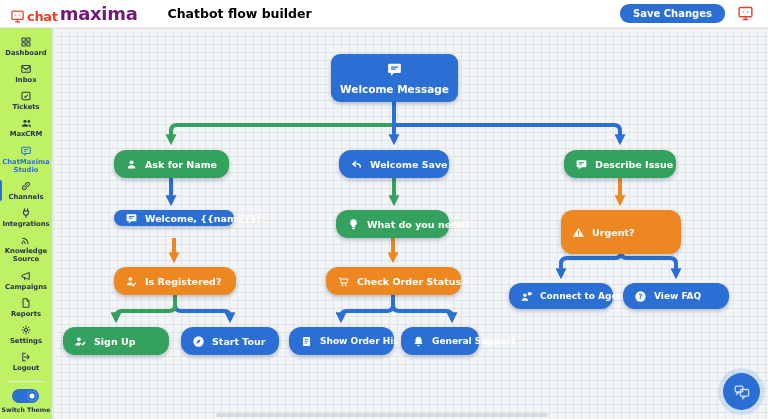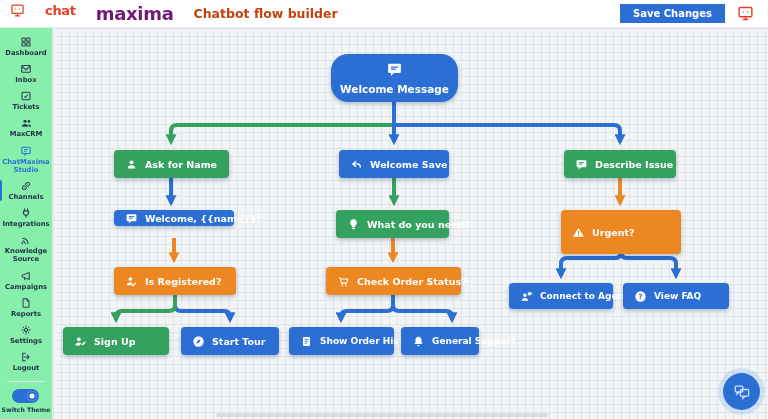--- a/index.html
+++ b/index.html
@@ -1,44 +1,44 @@
 <!DOCTYPE html>
 <html><head>
 <meta charset="utf-8">
 <style>
   html,body{margin:0;padding:0}
   body{width:768px;height:419px;overflow:hidden;font-family:"DejaVu Sans","Liberation Sans",sans-serif;background:#fff}
   .app{display:flex;flex-direction:column;width:768px;height:419px}
   
   .hdr{height:27px;flex:0 0 auto;display:flex;align-items:center;background:#fff;border-bottom:1px solid #e7eaee;padding:0 10px;position:relative;z-index:3}
-  .logo{display:flex;align-items:flex-start;gap:20px}
+  .logo{display:flex;align-items:flex-end;gap:2px}
   .logo .t1{color:#e8402a;font-weight:700;font-size:13px;letter-spacing:-.3px}
   .logo .t2{color:#701a75;font-weight:700;font-size:18px;letter-spacing:-.3px}
-  .page-title{font-size:12.5px;font-weight:700;color:#c2410c;margin-left:20px}
-  .save-btn{margin-left:auto;background:#2b6fd4;color:#fff;font-size:10px;font-weight:600;border:none;border-radius:0;padding:4px 13px;cursor:pointer;font-family:inherit}
+  .page-title{font-size:12.5px;font-weight:700;color:#000000;margin-left:30px}
+  .save-btn{margin-left:auto;background:#2b6fd4;color:#fff;font-size:10px;font-weight:600;border:none;border-radius:9px;padding:4px 13px;cursor:pointer;font-family:inherit}
   .hdr-right-icon{margin-left:12px;margin-right:4px;display:flex}
   
   .main{flex:1;display:flex;min-height:0}
-  .sidebar{width:52px;flex:0 0 auto;background:#86efac;border-right:1px solid #e7eaee;display:flex;flex-direction:column;align-items:center;padding-top:5px;position:relative}
+  .sidebar{width:52px;flex:0 0 auto;background:#bef264;border-right:1px solid #e7eaee;display:flex;flex-direction:column;align-items:center;padding-top:5px;position:relative}
   .side-item{display:flex;flex-direction:column;align-items:center;gap:1px;padding:3px 1px;width:100%;position:relative;cursor:pointer}
   .side-label{font-size:6.8px;font-weight:700;color:#233249;text-align:center;line-height:1.2}
   .side-item.active .side-label{color:#2b6fd4}
   .active-bar{position:absolute;left:0;top:3px;bottom:3px;width:3px;background:#2b6fd4;border-radius:0 2px 2px 0}
   .side-div{width:38px;height:1px;background:#e3e7ec;margin:6px 0 7px}
   .toggle-wrap{display:flex;flex-direction:column;align-items:center;gap:3px;cursor:pointer}
   .toggle{width:27px;height:14px;border-radius:8px;background:#2b6fd4;position:relative}
   .toggle .knob{position:absolute;right:2px;top:2px;width:10px;height:10px;border-radius:50%;background:#fff;box-shadow:inset 0 0 0 2.5px #2b6fd4}
   .toggle-label{font-size:6.2px;font-weight:700;color:#233249}
   
   .canvas{flex:1;position:relative;background:#f2f4f6;overflow:hidden;
     background-image:linear-gradient(rgba(203,213,222,.45) 1px,transparent 1px),linear-gradient(90deg,rgba(203,213,222,.45) 1px,transparent 1px);
     background-size:8px 8px}
   .edges{position:absolute;left:0;top:0}
-  .node{position:absolute;border-radius:4px;display:flex;align-items:center;gap:7px;padding:0 11px;box-shadow:0 2px 4px rgba(25,45,85,.28);color:#fff;font-size:9.5px;font-weight:600;box-sizing:border-box;cursor:pointer;white-space:nowrap}
-  .node.root{flex-direction:column;justify-content:center;gap:5px;font-size:10.5px;border-radius:17px}
+  .node{position:absolute;border-radius:12px;display:flex;align-items:center;gap:7px;padding:0 11px;box-shadow:0 2px 4px rgba(25,45,85,.28);color:#fff;font-size:9.5px;font-weight:600;box-sizing:border-box;cursor:pointer;white-space:nowrap}
+  .node.root{flex-direction:column;justify-content:center;gap:5px;font-size:10.5px;border-radius:9px}
   .blue{background:#2b6fd4}.green{background:#35a15f}.orange{background:#ed8722}
   .nicon{display:flex;flex:0 0 auto}
   .fab{position:absolute;right:8px;bottom:9px;width:37px;height:37px;border-radius:50%;background:#2b6fd4;display:flex;align-items:center;justify-content:center;box-shadow:0 0 0 5px rgba(130,175,240,.28);cursor:pointer}
   .hscroll{position:absolute;left:163px;bottom:2px;width:332px;height:4px;background:#d6dce1;border-radius:2px;cursor:pointer}
 </style>
 </head>
 <body>
 
 <div class="app">
 

